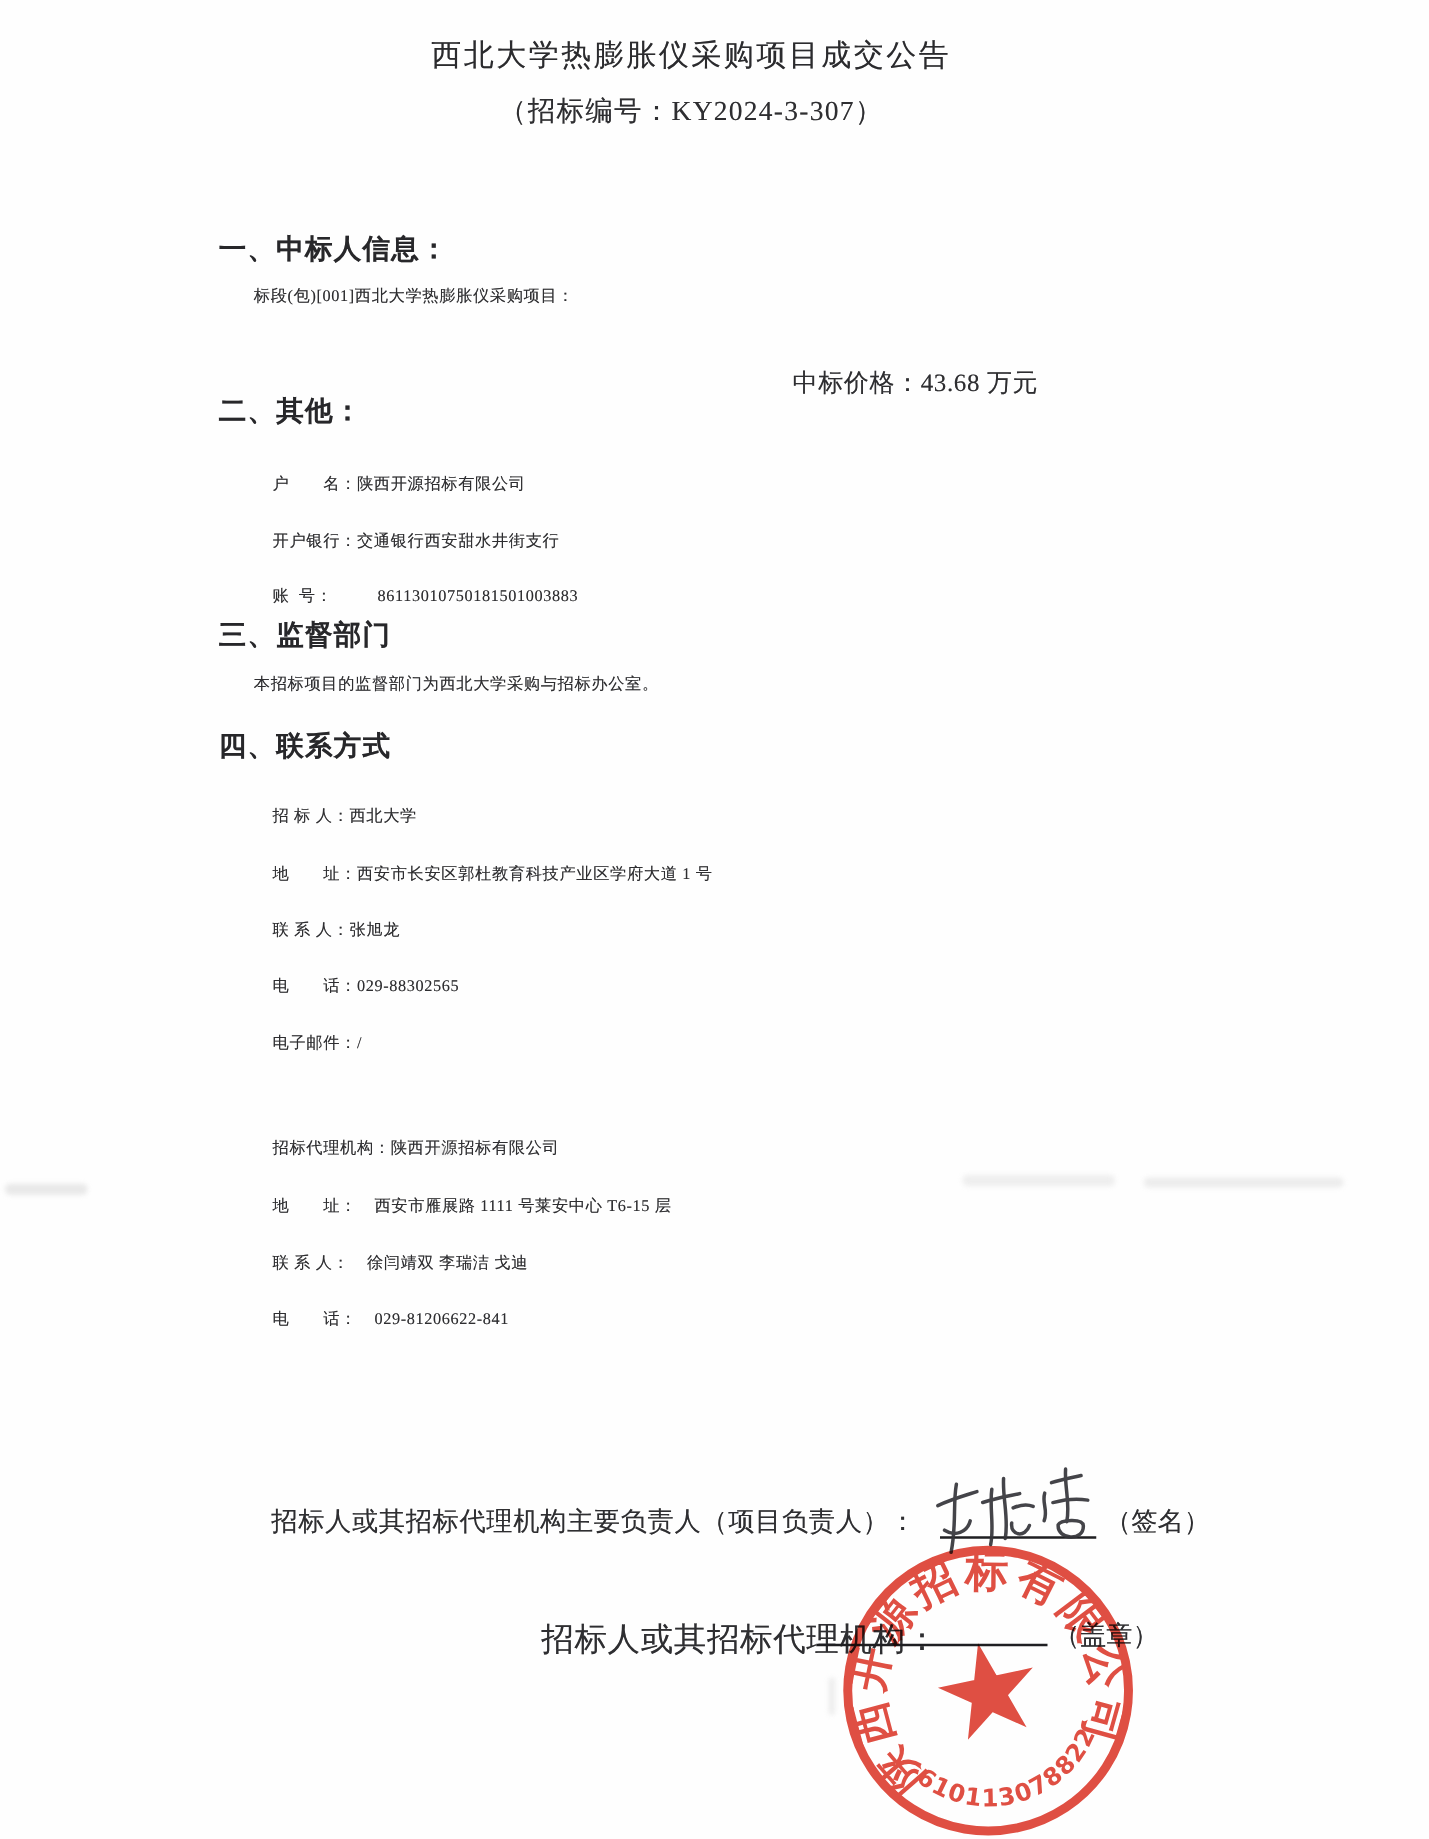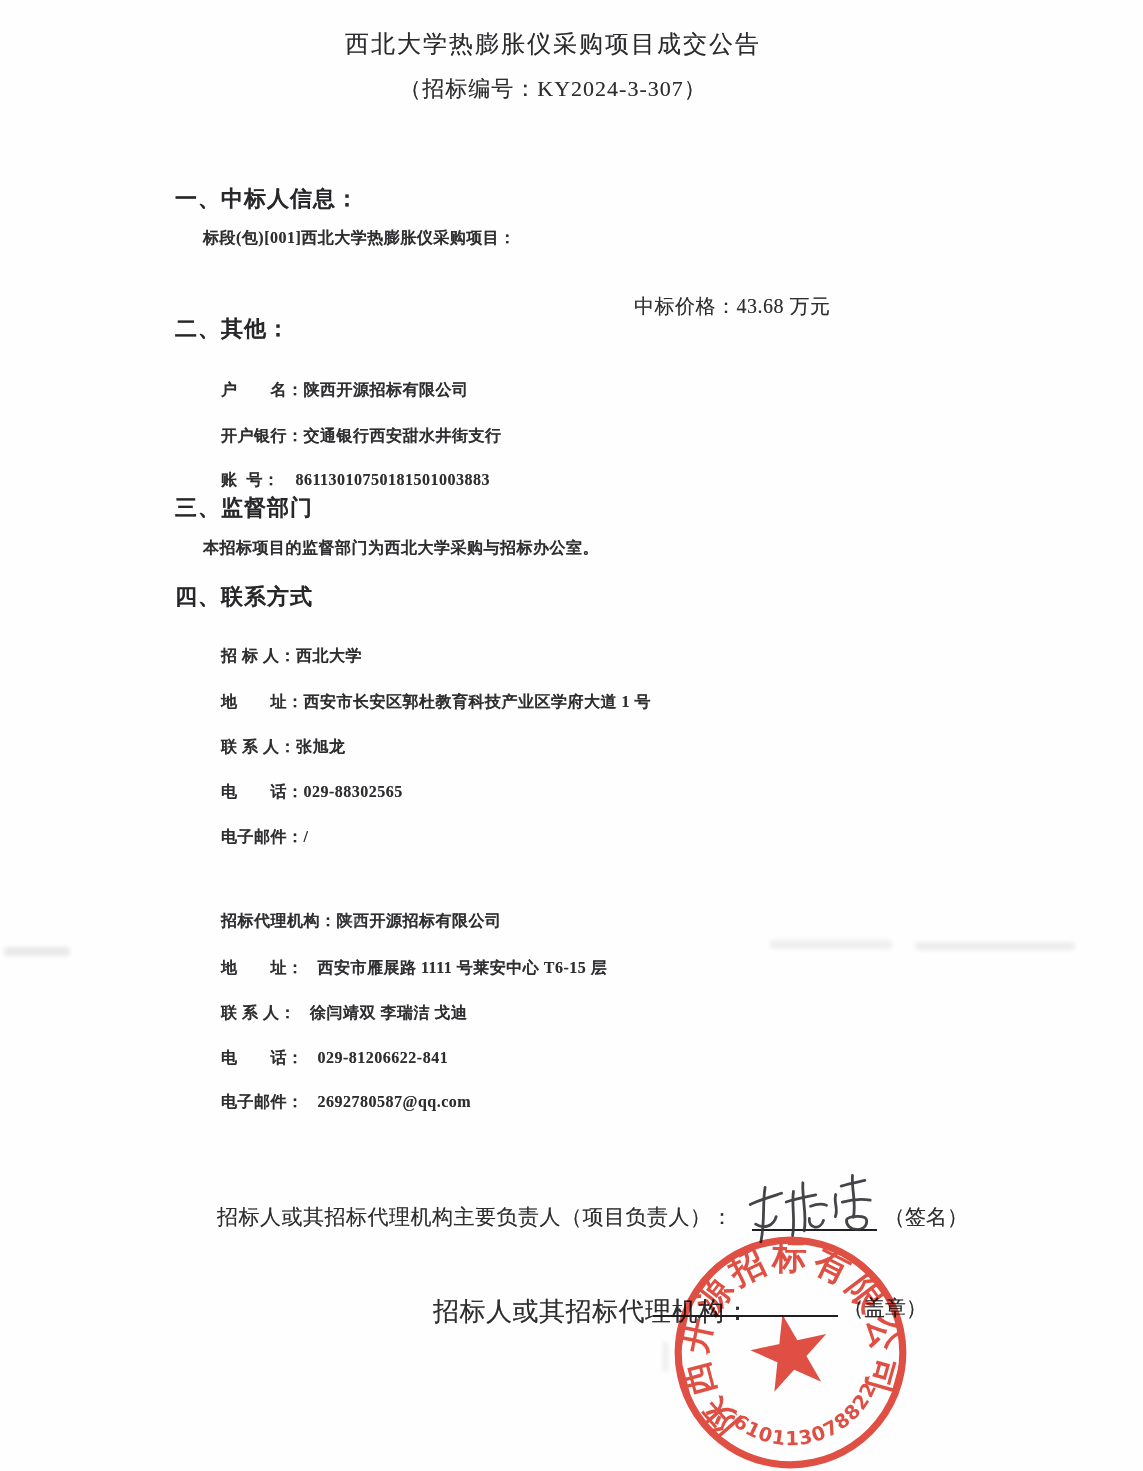--- a/index.html
+++ b/index.html
@@ -9,26 +9,26 @@
     background:#fefefe;
     overflow:hidden;
     font-family:"Liberation Serif","DejaVu Serif",serif;
     color:#2e2e31;
   }
   .abs{position:absolute;white-space:pre;}
   .center-wrap{left:0;width:1106px;text-align:center;}
   .doc-title{top:28px;font-size:24px;letter-spacing:2px;color:#2b2b2e;}
   .doc-subtitle{top:74px;font-size:22px;letter-spacing:1px;}
   .h-sec{left:175px;font-size:22px;font-weight:700;letter-spacing:1px;color:#27272a;text-align:center;}
-  .body-line{left:203px;font-size:16px;letter-spacing:0.5px;font-weight:bold;}
+  .body-line{left:203px;font-size:13px;letter-spacing:0.5px;}
   .sub-line{left:235px;font-size:20px;letter-spacing:0.5px;}
   .lbl{white-space:pre;}
   .val{white-space:pre;}
   .val-gap{margin-left:14px;}
-  .val-gap-wide{margin-left:16px;}
+  .val-gap-wide{margin-left:36px;}
   .soft{text-shadow:0 0 0.5px rgba(40,40,40,0.45);}
   .sign-underline{
     position:absolute;height:0;border-bottom:2px solid #1f1f22;
   }
   .smudge{
     position:absolute;background:#d7d7d7;border-radius:4px;
     filter:blur(2px);opacity:.55;
   }
   .stamp-svg{
     position:absolute;left:668px;top:1230px;width:245px;height:245px;
@@ -91,23 +91,20 @@
   </div>
   <div class="abs body-line soft" style="top:940px;">
     <span class="lbl">地　　址：</span><span class="val val-gap">西安市雁展路 1111 号莱安中心 T6-15 层</span>
   </div>
   <div class="abs body-line soft" style="top:985px;">
     <span class="lbl">联 系 人：</span><span class="val val-gap">徐闫靖双 李瑞洁 戈迪</span>
   </div>
   <div class="abs body-line soft" style="top:1030px;">
     <span class="lbl">电　　话：</span><span class="val val-gap">029-81206622-841</span>
   </div>
-  <div class="abs body-line soft" style="top:1074px;">
-    <span class="lbl">电子邮件：</span><span class="val val-gap">2692780587@qq.com</span>
-  </div>
 
   <div class="abs soft" style="left:217px;top:1203px;font-size:21px;letter-spacing:0.5px;">招标人或其招标代理机构主要负责人（项目负责人）：</div>
   <div class="sign-underline" style="left:752px;top:1229px;width:125px;"></div>
   <div class="abs soft" style="left:884px;top:1203px;font-size:21px;">（签名）</div>
 
   <svg class="sig-svg" viewBox="0 0 140 74" title="李瑞洁">
     <g fill="none" stroke="#35353a" stroke-width="2.8" stroke-linecap="round" opacity="0.92">
       <path d="M22,8 C18,24 20,40 14,62"></path>
       <path d="M6,24 C16,20 30,17 38,15"></path>
       <path d="M10,44 C18,50 28,47 31,38"></path>

